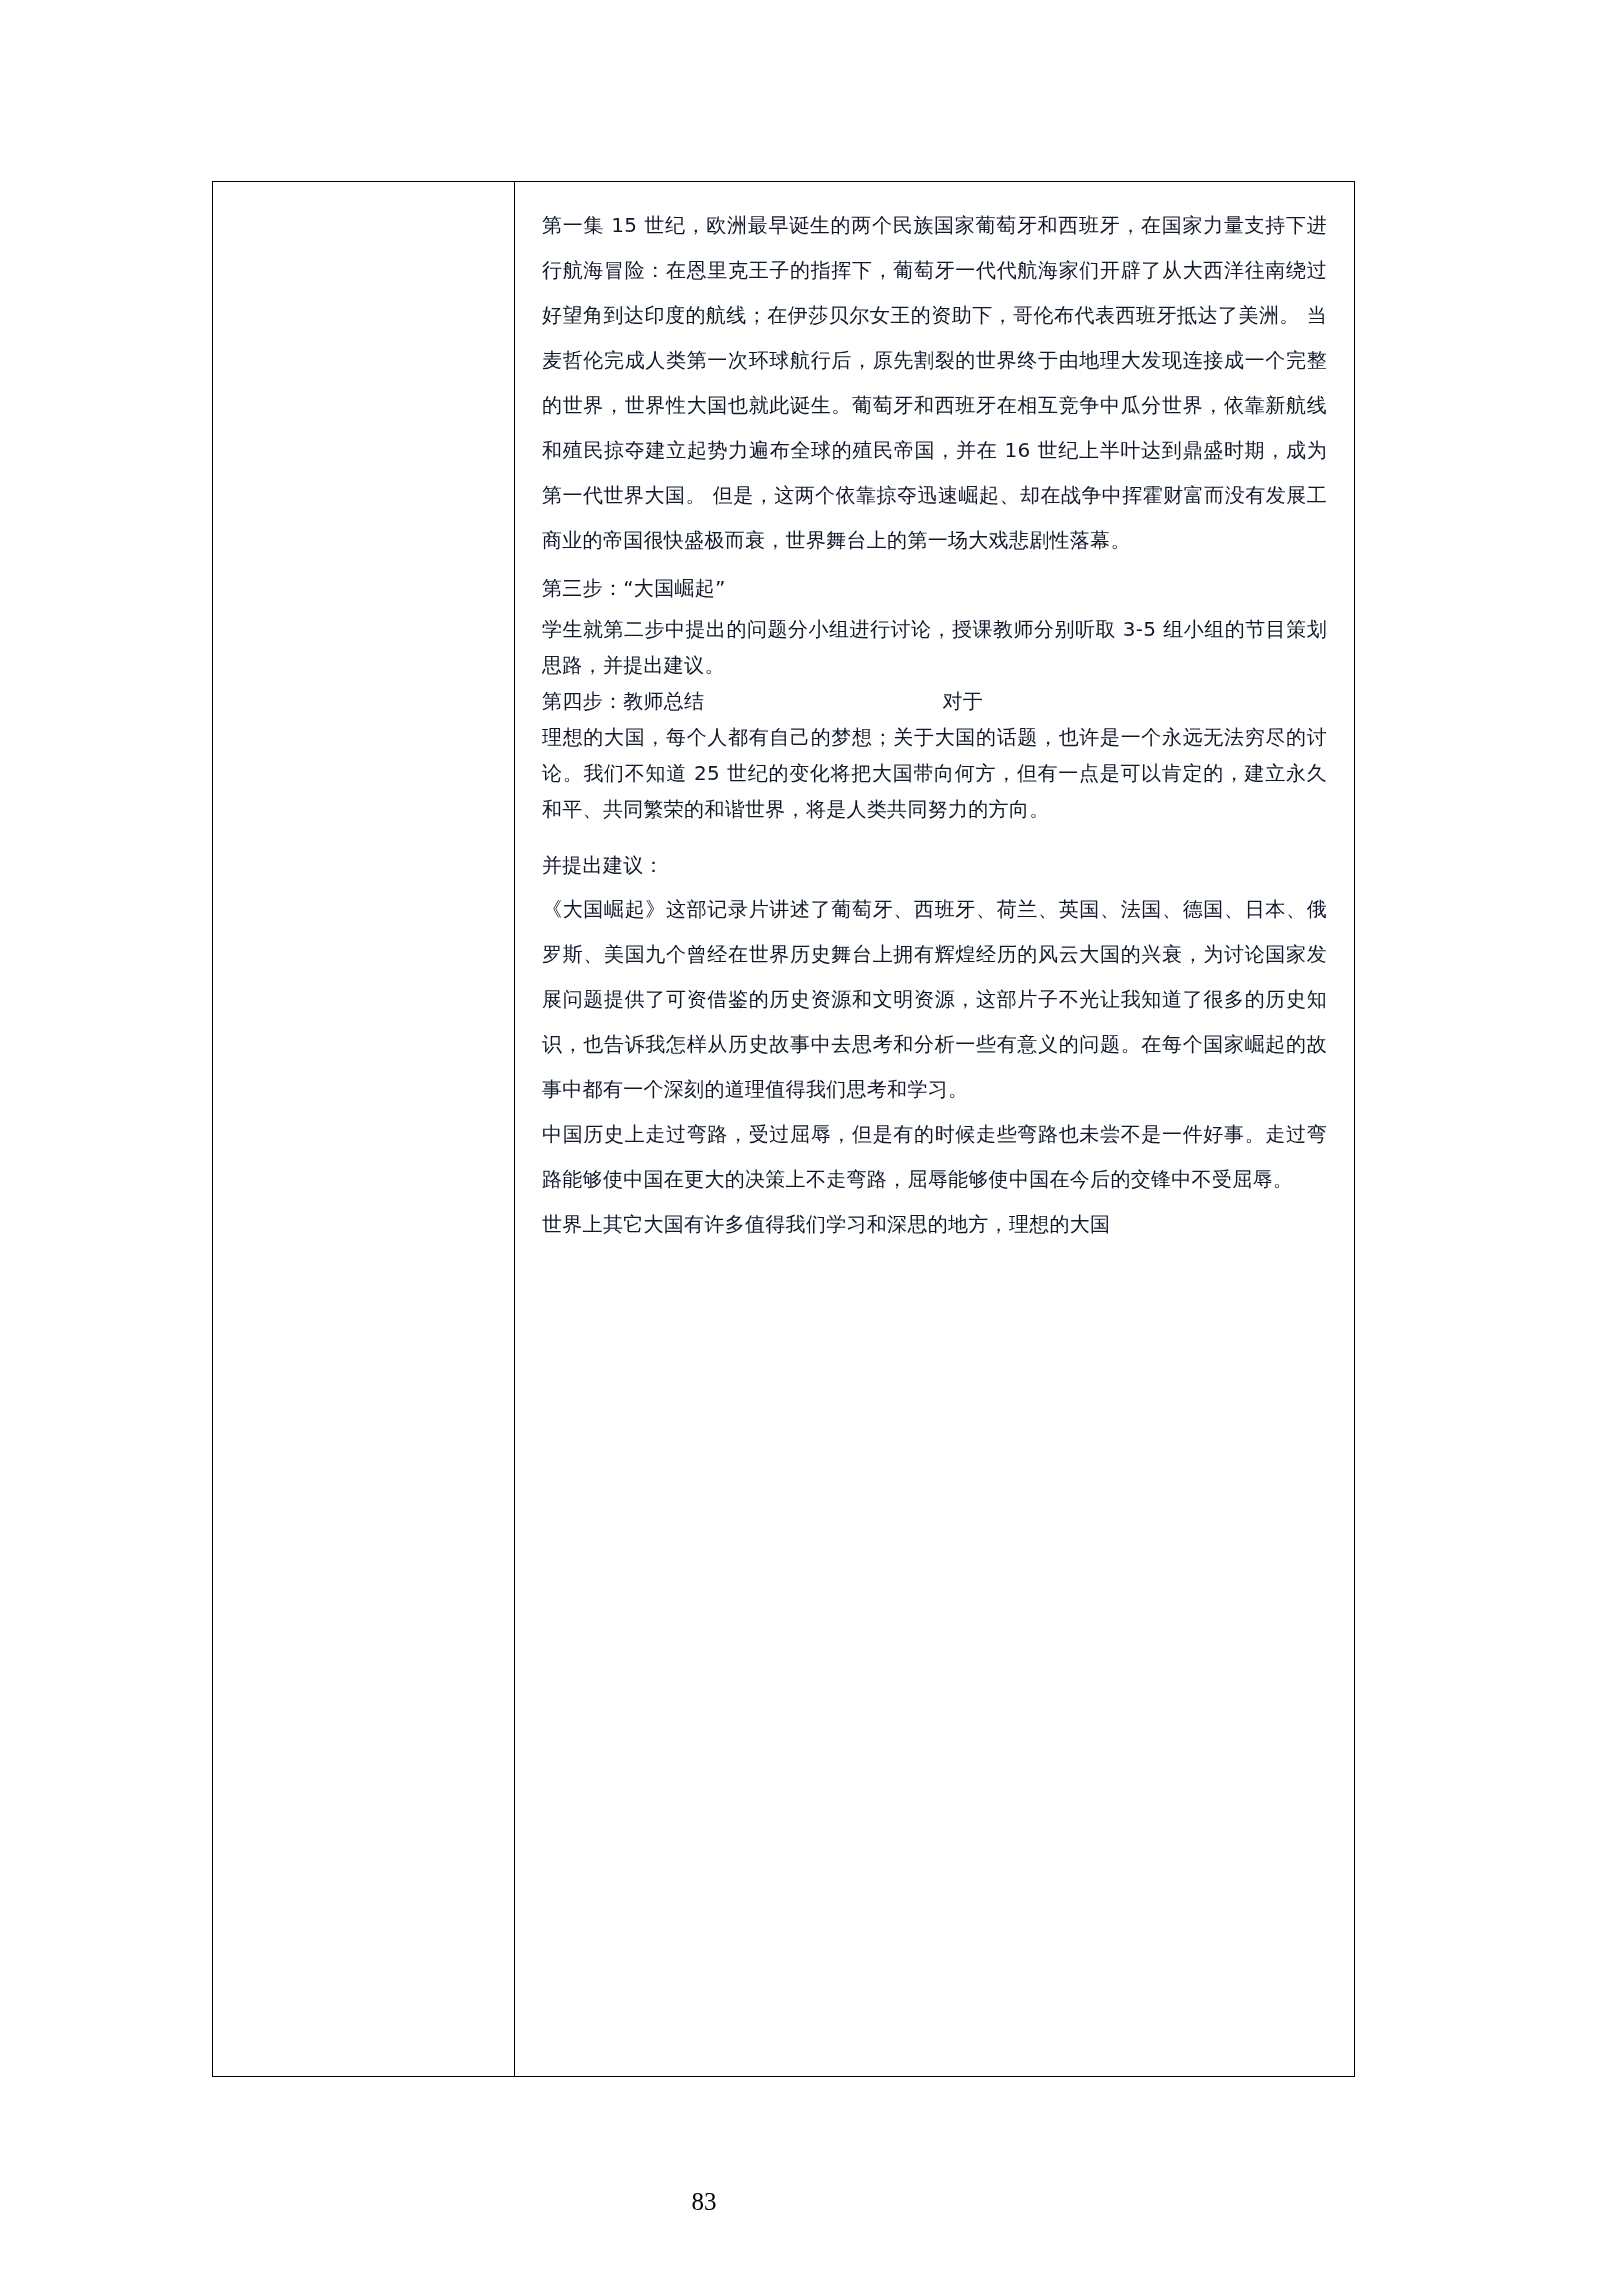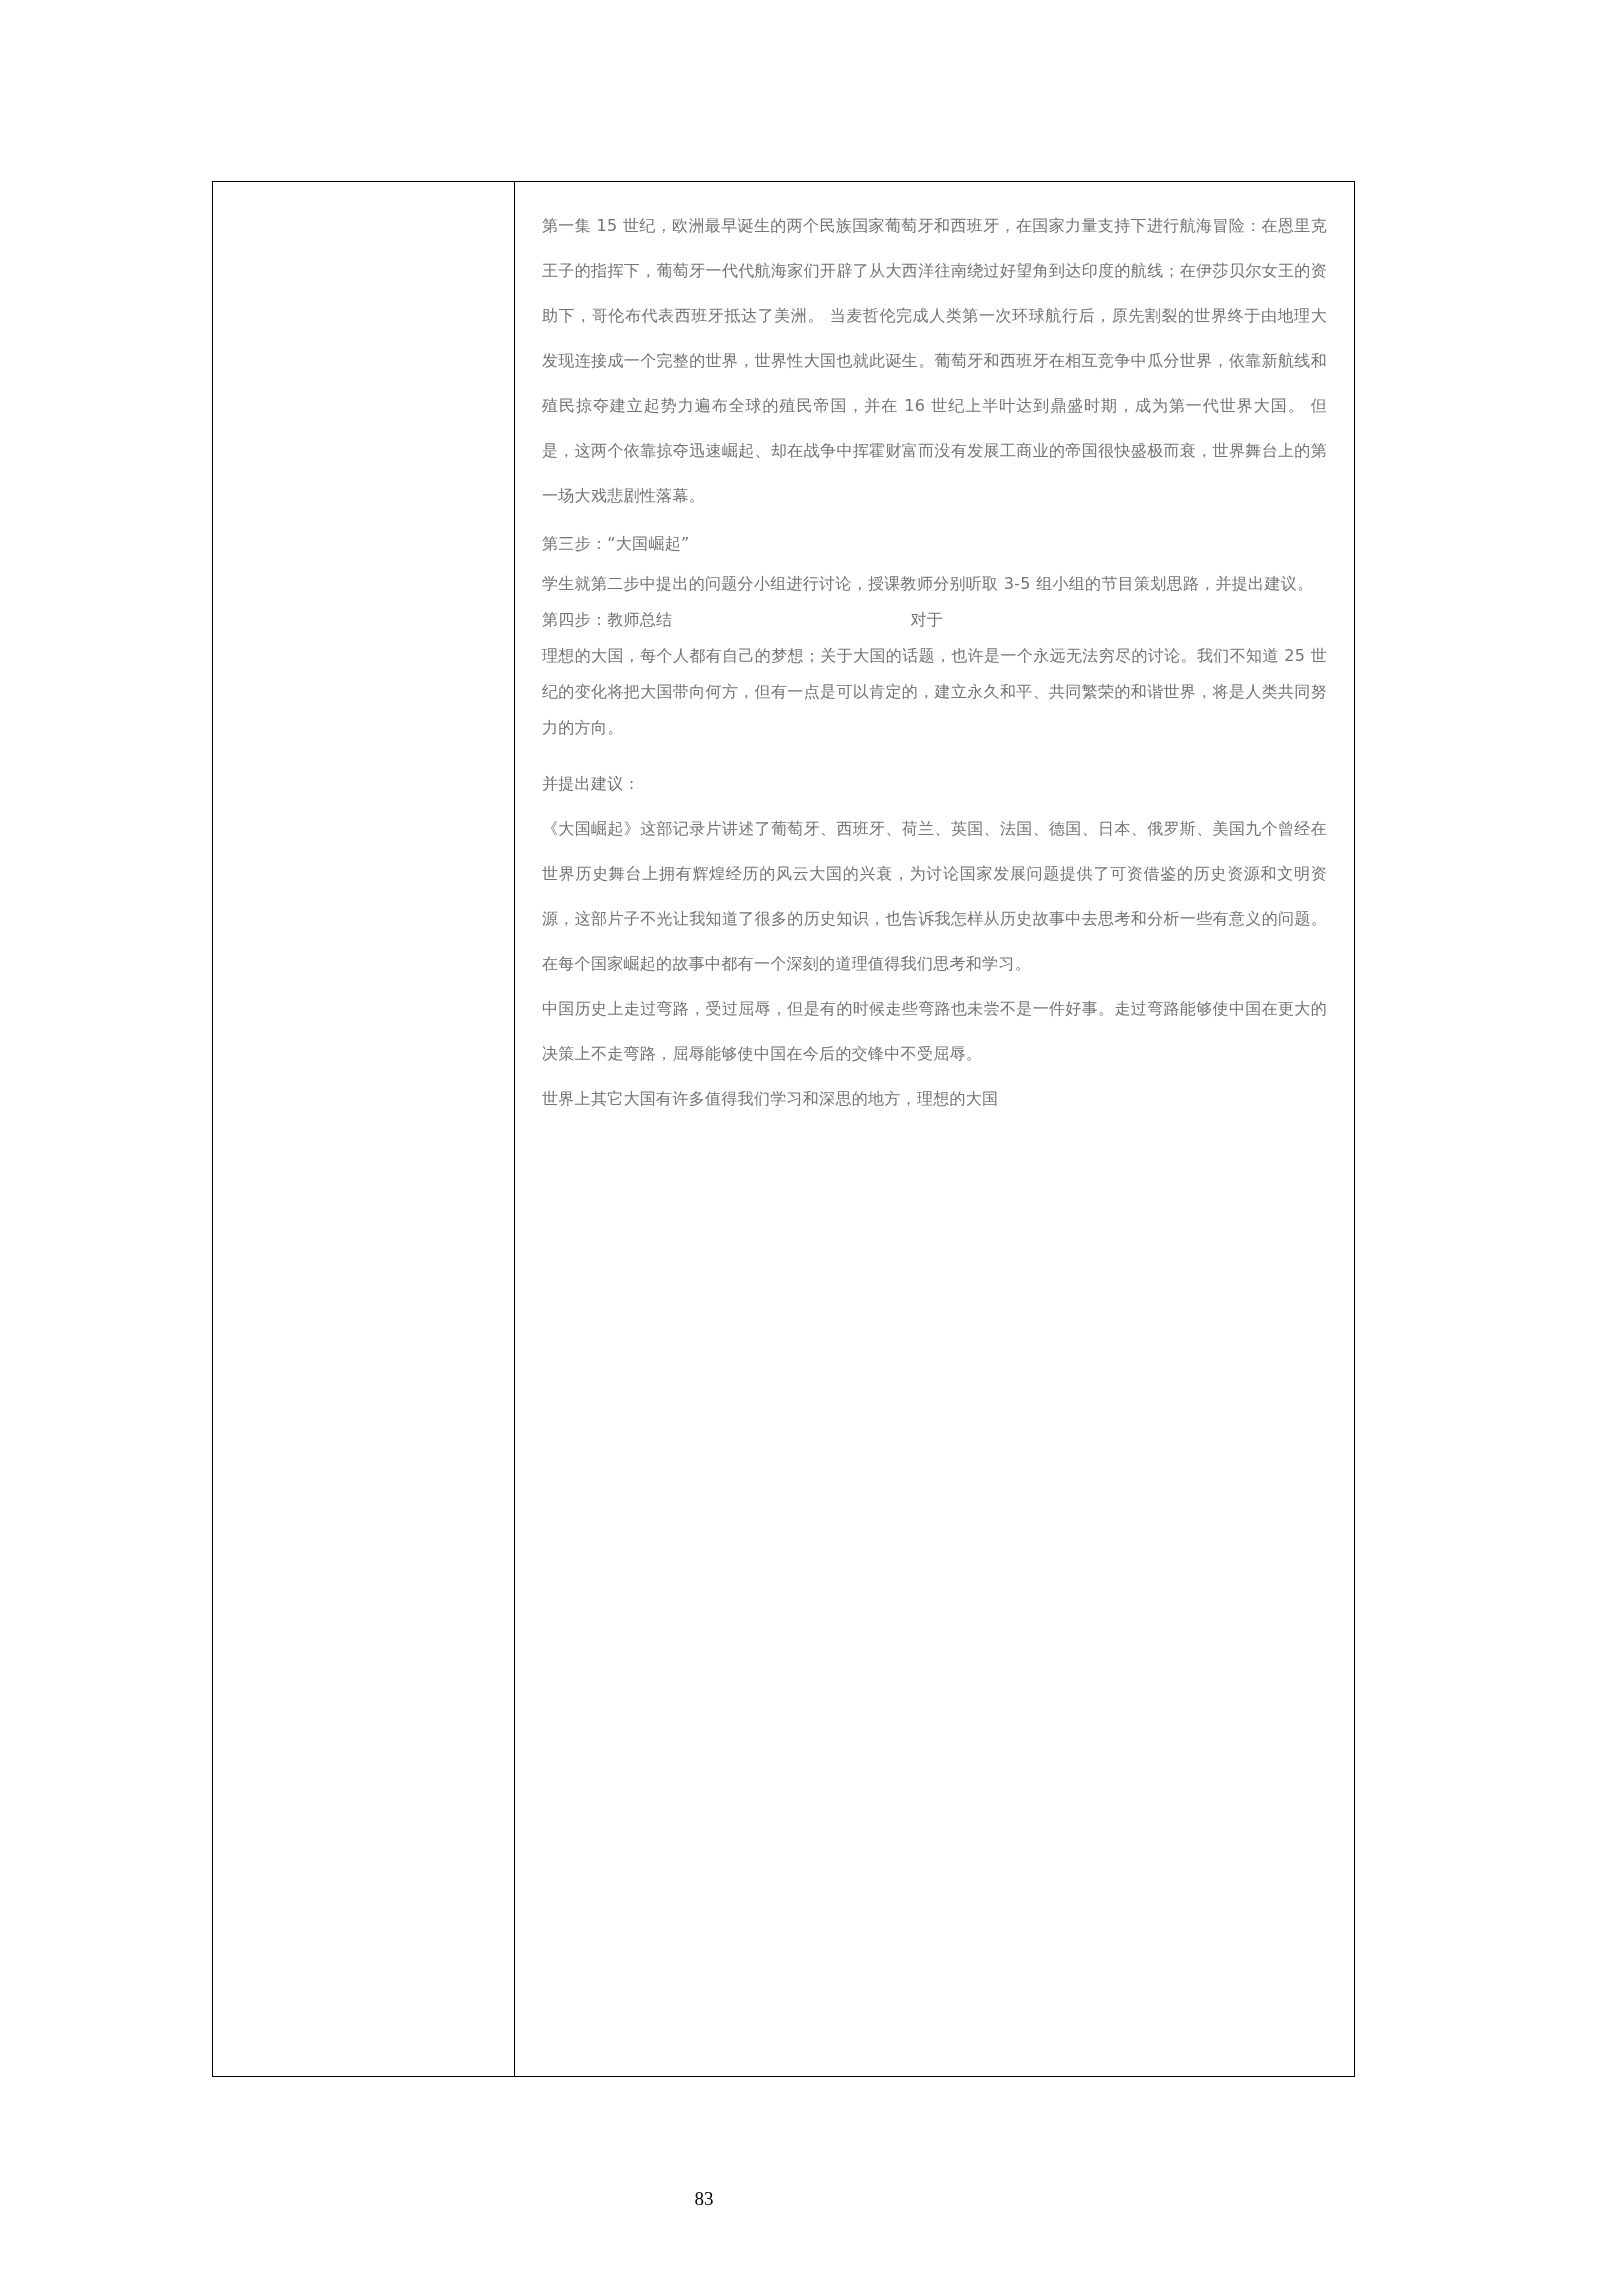--- a/index.html
+++ b/index.html
@@ -46,22 +46,22 @@
   .cell-inner {
     padding: 20.6px 27px 24px 27px;
     box-sizing: border-box;
   }
   .cell-left-inner {
     min-height: 1894px;
   }
   
   p {
     margin: 0;
-    font-size: 16px;
-    color: #737373;
+    font-size: 20px;
+    color: #0f172a;
     text-align: justify;
     text-justify: inter-ideograph;
   }
   .loose {
     line-height: 45px;
     letter-spacing: 0.3px;
   }
   .tight {
     line-height: 36px;
     letter-spacing: 0.3px;
@@ -71,21 +71,21 @@
   .wide-space {
     display: inline-block;
     width: 238px;
   }
   .page-number {
     position: absolute;
     left: 0;
     top: 2188px;
     width: 1408px;
     text-align: center;
-    font-size: 19px;
+    font-size: 25px;
     font-family: "Liberation Serif", serif;
     color: #000000;
   }
 </style>
 </head>
 <body>
 
 <div class="page">
 
   <table class="doc-table">

